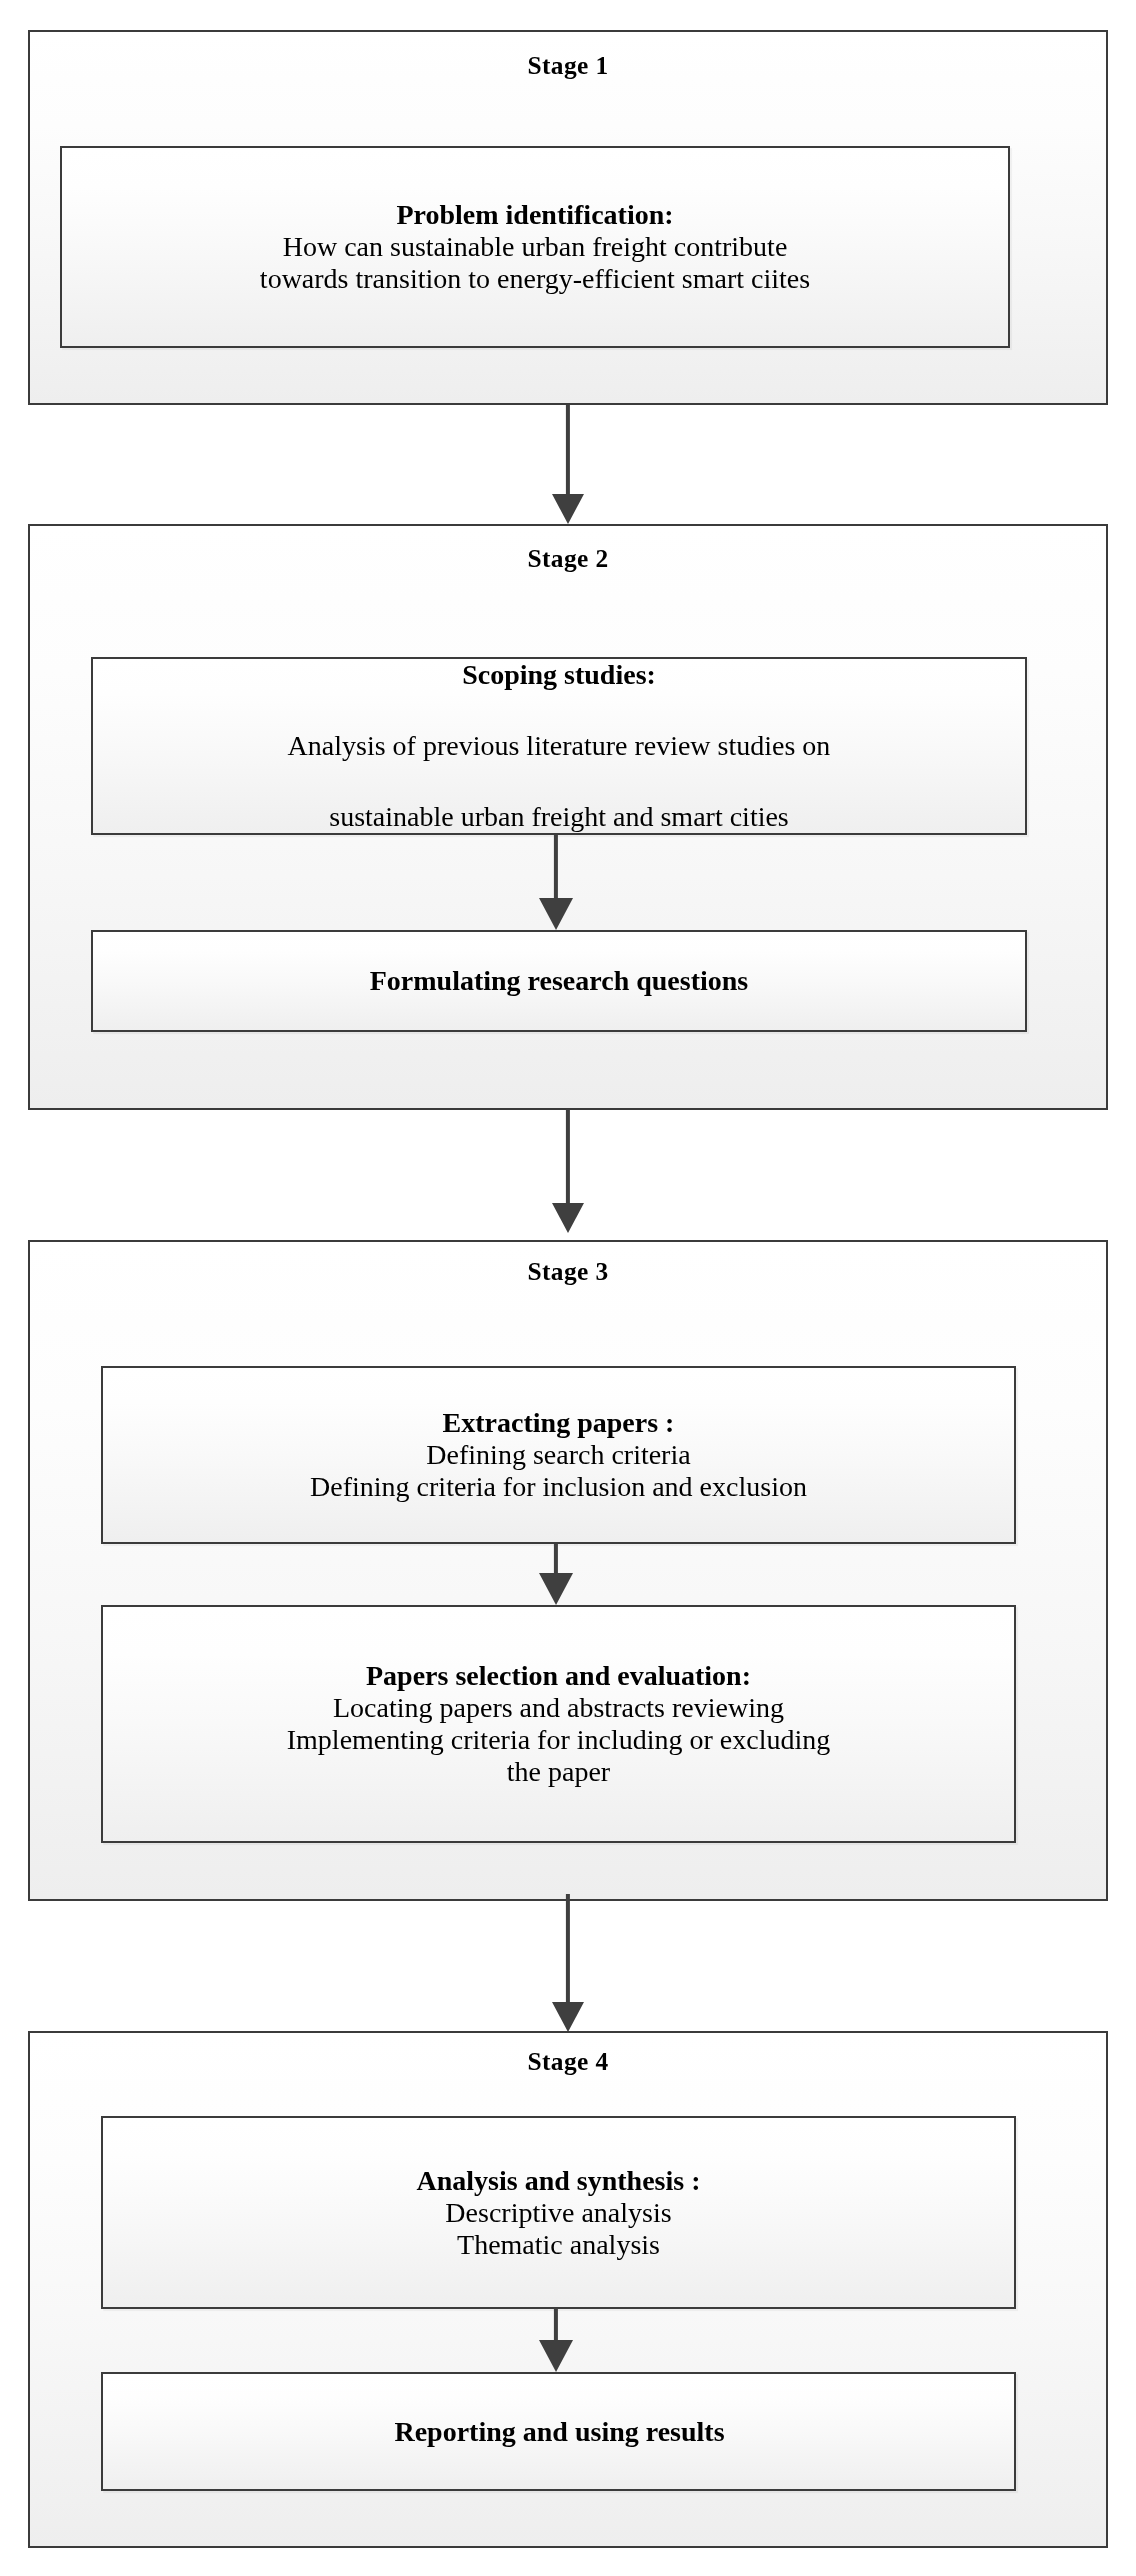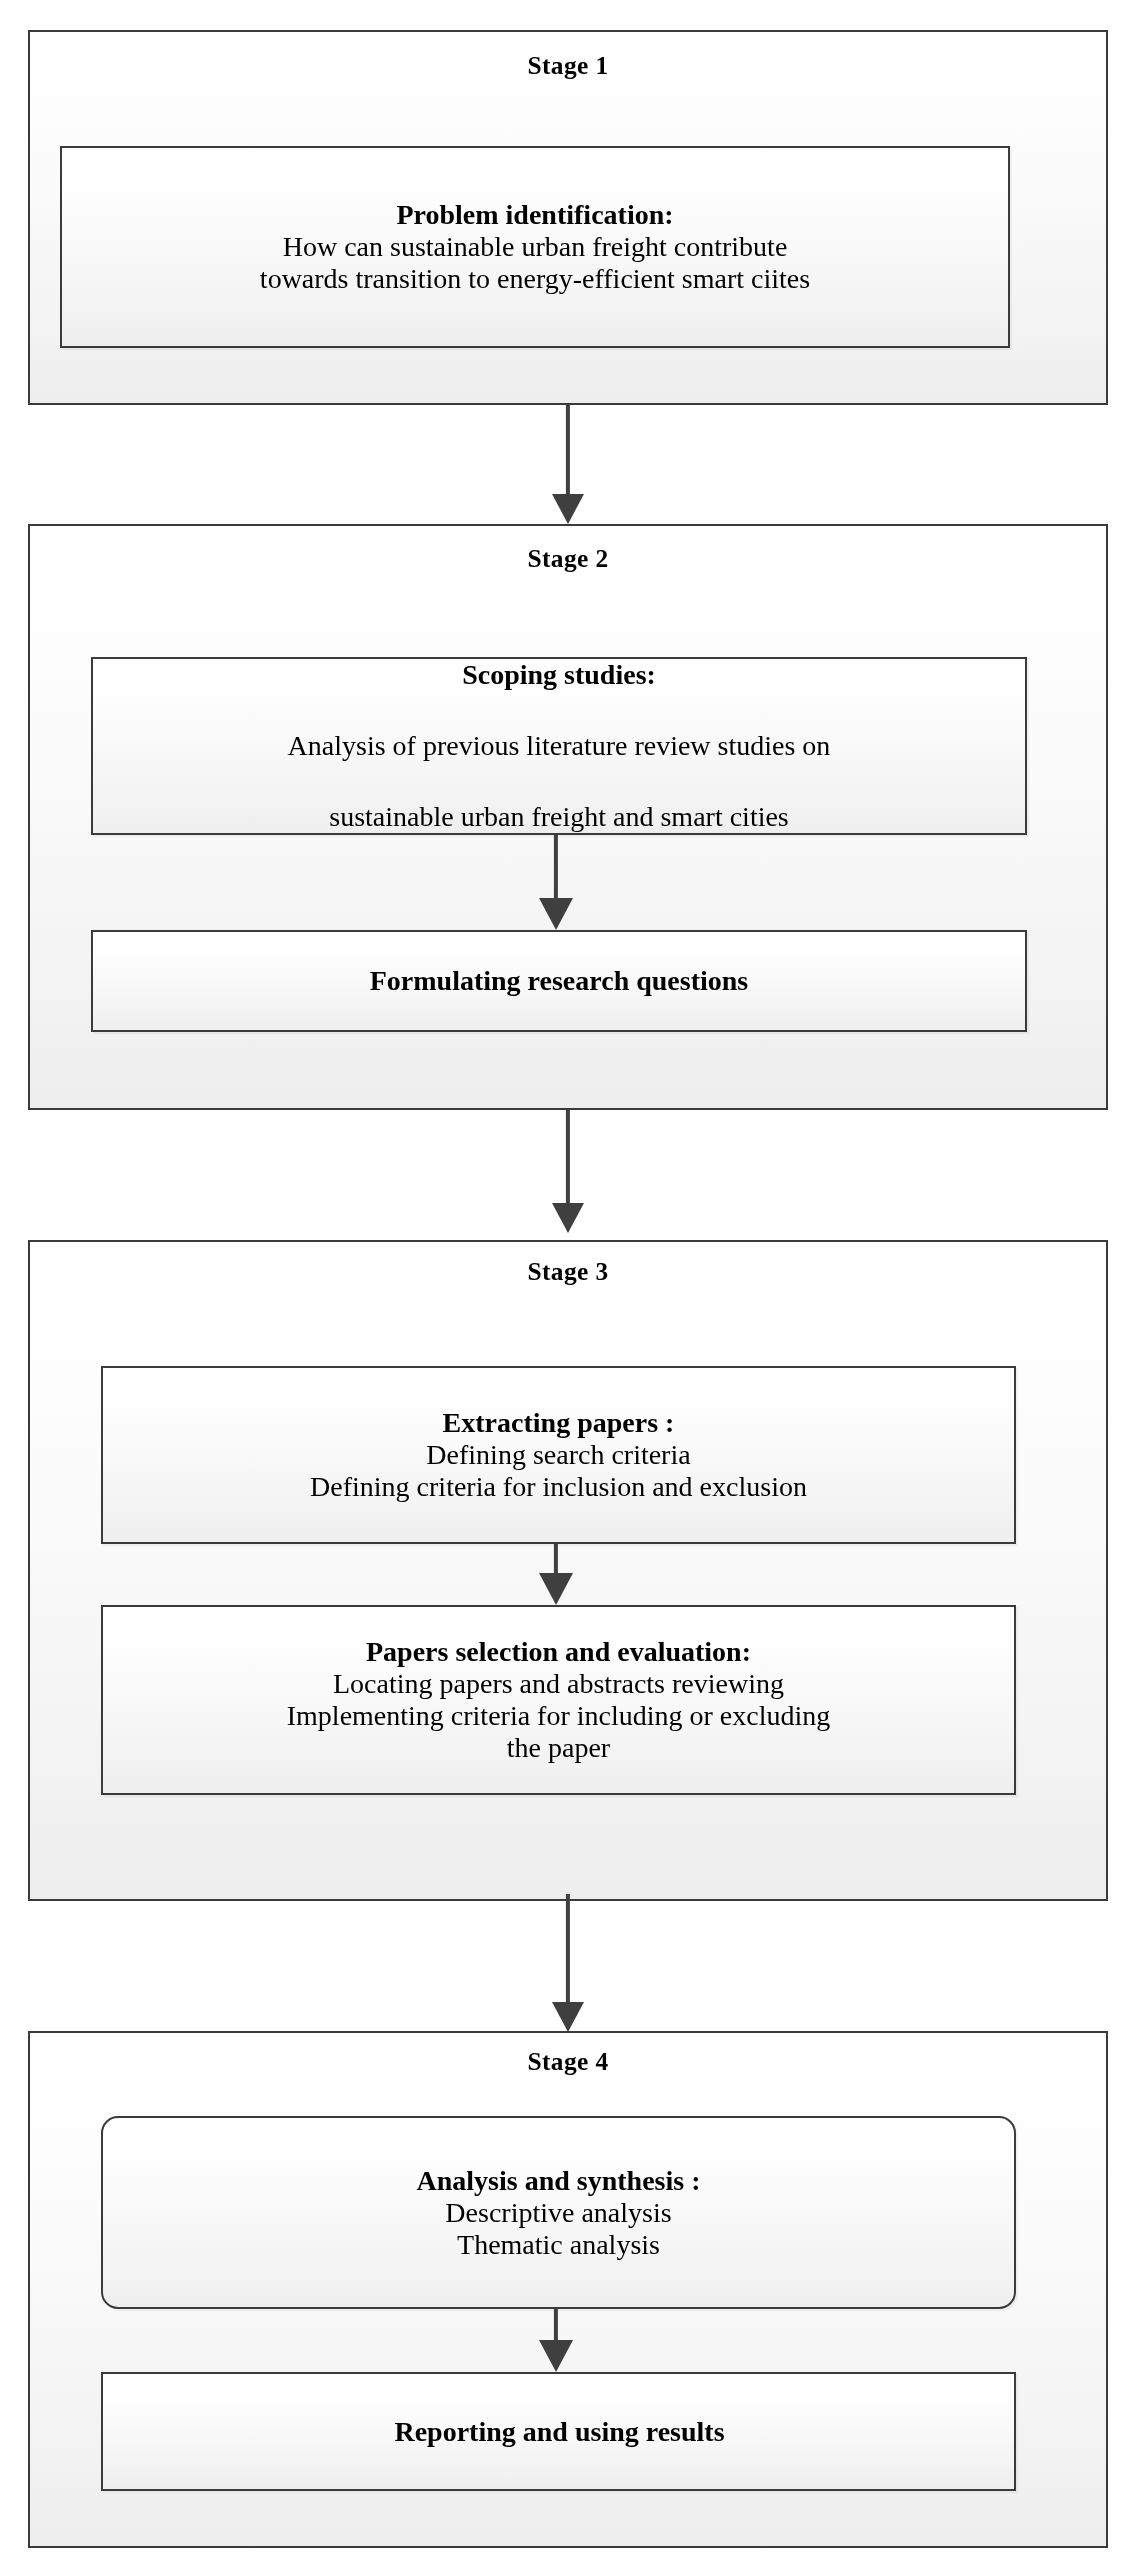--- a/index.html
+++ b/index.html
@@ -148,37 +148,37 @@
       <span class="line b">Extracting papers :</span>
       <span class="line">Defining search criteria</span>
       <span class="line">Defining criteria for inclusion and exclusion</span>
     </div>
 
     <div class="arrow small" style="left:505px; top:302px; width:42px; height:61px;">
       <div class="shaft" style="height:32px;"></div>
       <div class="head"></div>
     </div>
 
-    <div class="inner-box" style="left:71px; top:363px; width:915px; height:190px;">
+    <div class="inner-box" style="left:71px; top:363px; width:915px; height:238px;">
       <span class="line b">Papers selection and evaluation:</span>
       <span class="line">Locating papers and abstracts reviewing</span>
       <span class="line">Implementing criteria for including or excluding</span>
       <span class="line">the paper</span>
     </div>
   </div>
 
   <div class="arrow" style="left:550px; top:1894px; width:35px; height:138px;">
     <div class="shaft" style="height:110px;"></div>
     <div class="head"></div>
   </div>
 
   <div class="stage-box" style="left:28px; top:2031px; width:1080px; height:517px;">
     <div class="stage-title" style="top:12.7px;">Stage 4</div>
 
-    <div class="inner-box" style="left:71px; top:83px; width:915px; height:193px;border-radius:17px;">
+    <div class="inner-box" style="left:71px; top:83px; width:915px; height:193px;">
       <span class="line b">Analysis and synthesis :</span>
       <span class="line">Descriptive analysis</span>
       <span class="line">Thematic analysis</span>
     </div>
 
     <div class="arrow small" style="left:505px; top:275px; width:42px; height:64px;">
       <div class="shaft" style="height:34px;"></div>
       <div class="head"></div>
     </div>
 

